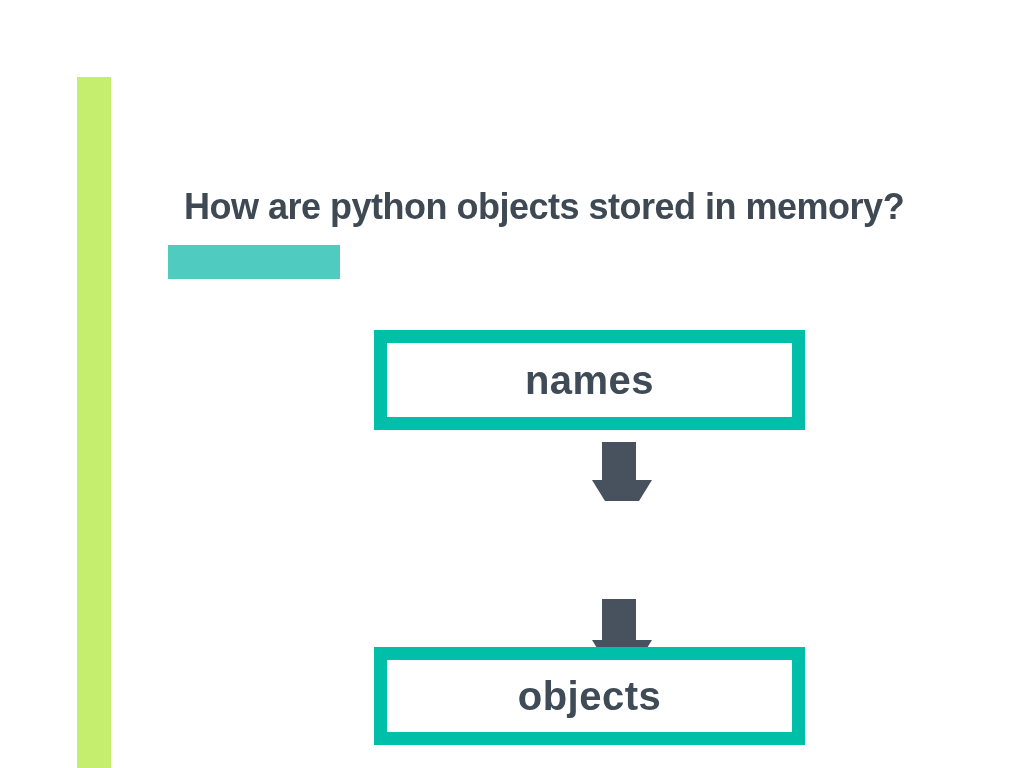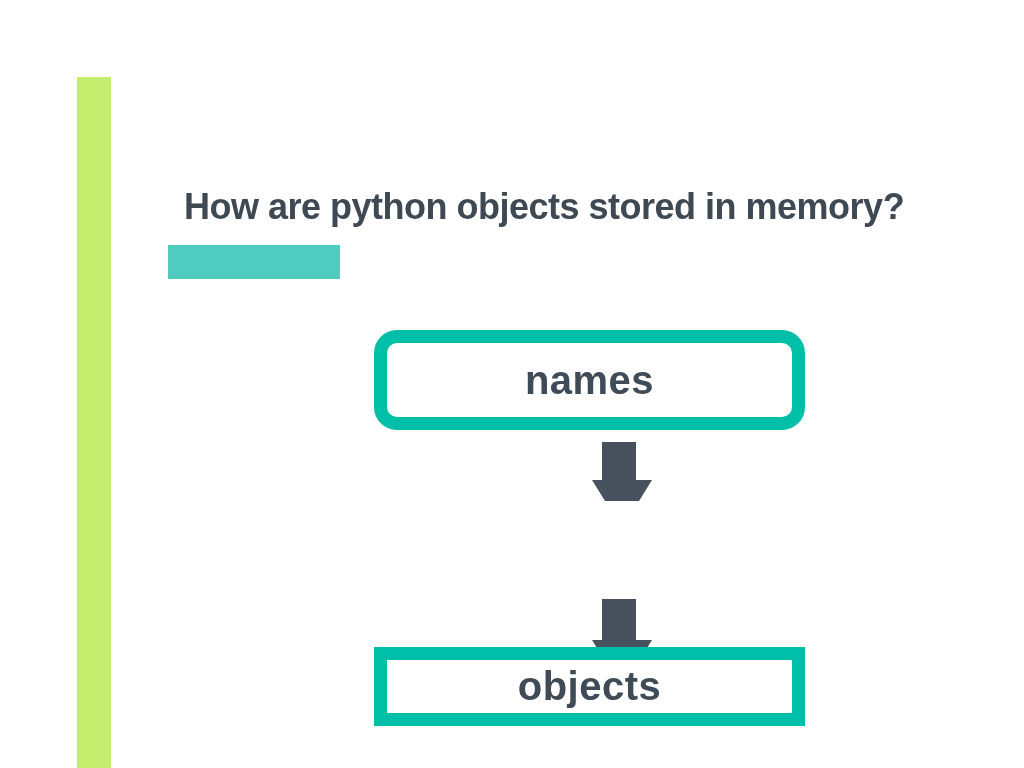--- a/index.html
+++ b/index.html
@@ -44,23 +44,23 @@
     border: 13px solid #00bfa8;
     background: #ffffff;
     display: flex;
     align-items: center;
     justify-content: center;
     font-size: 40px;
     font-weight: bold;
     color: #3f4b56;
     letter-spacing: 0.5px;
   }
-  .box-names      { top: 253px; height: 100px; border-radius: 23px; }
+  .box-names      { top: 253px; height: 100px; }
   .box-references { top: 410px; height: 97px;  }
-  .box-objects    { top: 570px; height: 79px;  }
+  .box-objects    { top: 570px; height: 98px;  }
 
   .arrow { position: absolute; }
   .arrow .shaft {
     position: absolute;
     left: 0; top: 0;
     width: 5px;
     background: #47525e;
   }
   .arrow .head {
     position: absolute;

